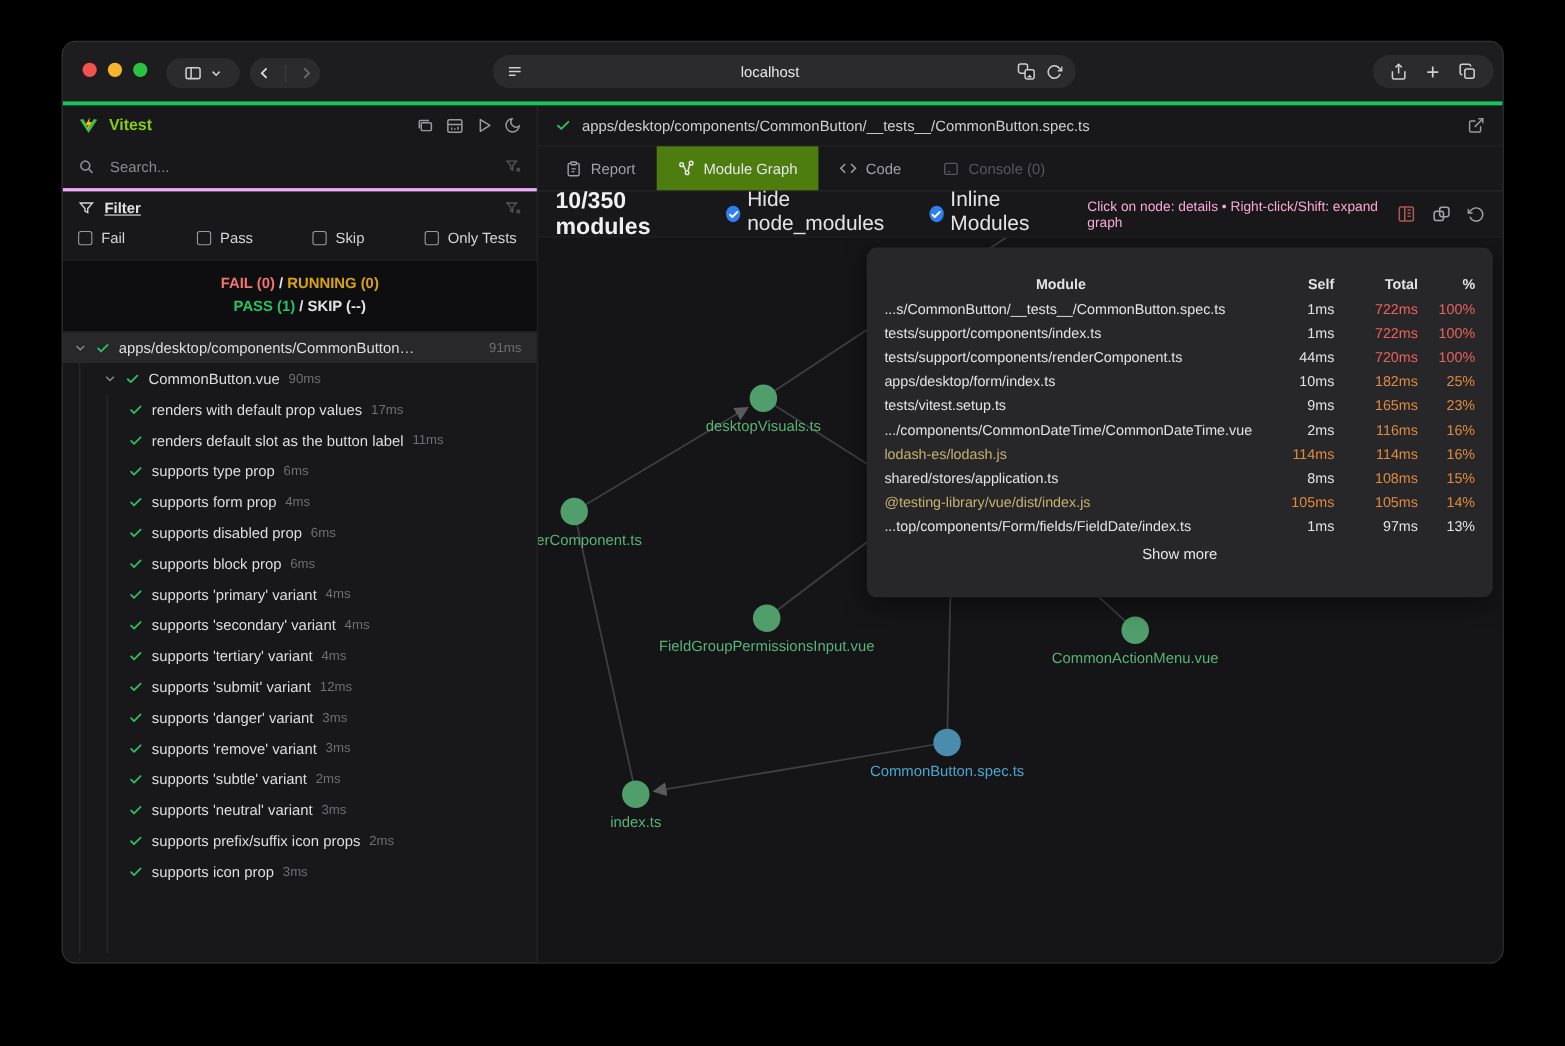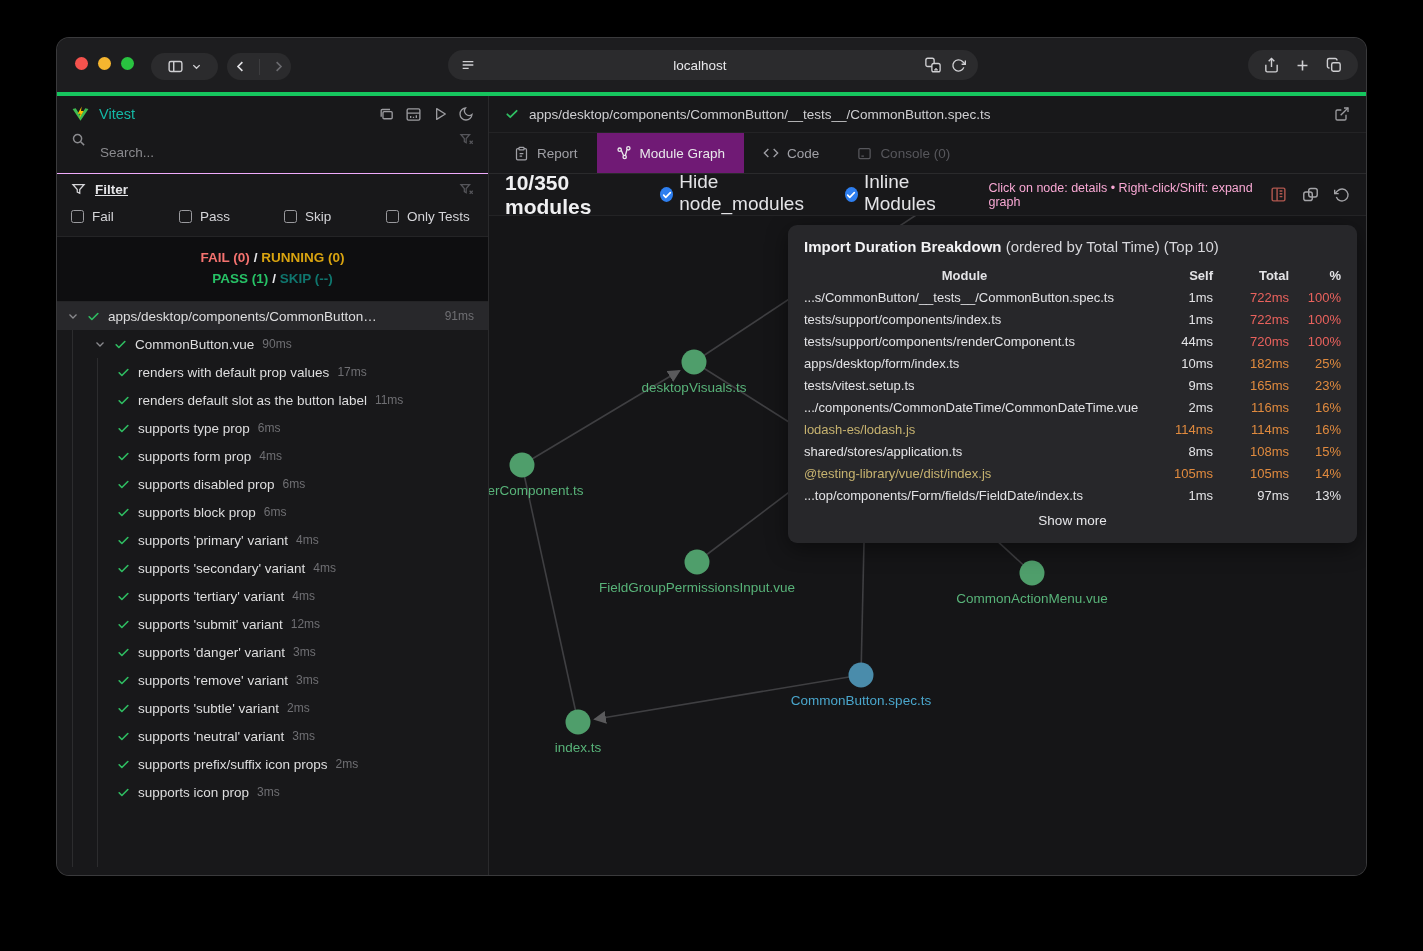--- a/index.html
+++ b/index.html
@@ -20,52 +20,52 @@
   .urltext{flex:1;text-align:center;color:#e7e7ea;font-size:13.5px;}
   .pill-rt{left:1191px;top:12px;width:110px;height:30px;border-radius:15px;justify-content:space-around;padding:0 8px;}
   .greenbar{height:4px;background:#16c55e;}
   
   .content{display:flex;height:779px;}
   .sidebar{width:432px;background:#18181a;border-right:1px solid #2a2a2c;display:flex;flex-direction:column;}
   .main{flex:1;background:#18181a;display:flex;flex-direction:column;min-width:0;}
   svg.ic{display:block;}
   
   .sb-head{height:36px;display:flex;align-items:center;padding:0 14px;gap:9px;}
-  .sb-title{color:#14b8a6;font-size:14.5px;font-weight:normal;flex:0 0 auto;}
+  .sb-title{color:#84cc16;font-size:14.5px;font-weight:bold;flex:0 0 auto;}
   .sb-actions{margin-left:auto;display:flex;gap:10px;color:#9b9b9f;align-items:center;}
-  .sb-search{height:42px;display:flex;gap:12px;padding:0 14px;border-bottom:1px solid #f0abfc;color:#8a8a8e;}
+  .sb-search{height:42px;display:flex;align-items:center;gap:12px;padding:0 14px;border-bottom:3px solid #f0abfc;color:#8a8a8e;}
   .sb-search input{flex:1;background:transparent;border:none;outline:none;color:#cfcfd2;font-size:13.5px;}
   .sb-search input::placeholder{color:#8a8a8e;}
   .sb-filter{border-bottom:1px solid #242426;padding:8px 14px 12px;}
   .filter-row{display:flex;align-items:center;gap:9px;color:#e4e4e7;text-decoration:underline;}
   .filter-label{font-size:13.5px;font-weight:bold;}
   .cbx-row{display:flex;margin-top:12px;align-items:center;}
   .cbx{display:flex;align-items:center;gap:8px;color:#d4d4d8;font-size:13.5px;}
   .cbx .box{width:13px;height:13px;border:1.5px solid #9a9a9e;border-radius:2.5px;background:transparent;}
   .cbx1{width:108px;} .cbx2{width:105px;} .cbx3{width:102px;}
   .summary{background:#0e0e10;border-bottom:1px solid #242426;padding:10px 0 12px;text-align:center;
            font-size:13.5px;font-weight:bold;line-height:21px;}
   .sep{color:#e5e5e8;font-weight:bold;}
-  .c-fail{color:#f4726f;} .c-run{color:#d9a410;} .c-pass{color:#27c266;} .c-skip{color:#0f766e;}
+  .c-fail{color:#f4726f;} .c-run{color:#d9a410;} .c-pass{color:#27c266;} .c-skip{color:#e5e5e5;}
   .tree{position:relative;flex:1;overflow:hidden;}
   .guide{position:absolute;width:1px;background:#2c2c2e;}
   .trow{height:28px;display:flex;align-items:center;gap:8px;font-size:13.5px;color:#dededf;}
   .trow .tdur{color:#6f6f73;font-size:12px;}
   .trow.file{padding-left:10px;background:#28282b;}
   .trow.suite{padding-left:37px;}
   .trow.test{padding-left:60px;}
   .trow.file .tname{max-width:272px;white-space:nowrap;overflow:hidden;text-overflow:ellipsis;}
   .trow.file .tdur{margin-left:auto;margin-right:14px;}
   
   .m-head{height:36px;display:flex;align-items:center;gap:10px;padding:0 16px;color:#cfcfd2;font-size:13.5px;}
   .m-head .path{white-space:nowrap;overflow:hidden;text-overflow:ellipsis;}
   .m-head .ext{margin-left:auto;color:#9b9b9f;}
   .tabbar{height:42px;display:flex;align-items:stretch;border-top:1px solid #232325;border-bottom:1px solid #2a2a2c;padding-left:6px;}
   .tab{display:flex;align-items:center;gap:8px;padding:0 19px;color:#a0a0a6;font-size:13.5px;cursor:pointer;}
-  .tab.active{background:#701a75;color:#e8e8eb;}
+  .tab.active{background:#4d7c0f;color:#e8e8eb;}
   .tab.disabled{color:#57575c;}
   .gtoolbar{height:42px;display:flex;align-items:center;gap:17px;padding:0 16px;border-bottom:1px solid #232325;}
   .gcount{color:#f0f0f2;font-size:21px;font-weight:bold;}
   .gchk{display:flex;align-items:center;gap:6px;font-size:19px;color:#e4e4e7;}
   .bluebox{width:15px;height:15px;border-radius:50%;background:#2e7ff0;display:flex;align-items:center;justify-content:center;}
   .u-pink{border-bottom:2px solid #e0899e;padding-bottom:2px;}
   .u-green{border-bottom:2px solid #4e9e6a;padding-bottom:2px;}
   .ghint{margin-left:auto;color:#f9a8d4;font-size:12.5px;}
   .gicons{display:flex;gap:15px;align-items:center;color:#a4a4a8;}
   
@@ -475,21 +475,20 @@
                 <circle cx="543" cy="357" r="12.5" fill="#4f9e6b" style="cursor: pointer;"></circle>
                 <text x="543" y="387" text-anchor="middle" fill="#58b379" font-size="13.5">CommonActionMenu.vue</text>
                 <circle cx="372" cy="459" r="12.5" fill="#4a8cab" style="cursor: pointer;"></circle>
                 <text x="372" y="489" text-anchor="middle" fill="#4aa6cc" font-size="13.5">CommonButton.spec.ts</text>
                 <circle cx="89" cy="506" r="12.5" fill="#4f9e6b" style="cursor: pointer;"></circle>
                 <text x="89" y="536" text-anchor="middle" fill="#58b379" font-size="13.5">index.ts</text>
               </g>
           </svg>
 
           <div class="panel">
-            <div class="p-title"><b>Import Duration Breakdown</b><span> (ordered by Total Time) (Top 10)</span></div>
             <div class="bd-table" id="bd-table">
               <div class="cell hd mod">Module</div>
               <div class="cell hd num">Self</div>
               <div class="cell hd num">Total</div>
               <div class="cell hd num">%</div>
             <div class="cell mod">...s/CommonButton/__tests__/CommonButton.spec.ts</div>
                 <div class="cell num">1ms</div>
                 <div class="cell num tone-red">722ms</div>
                 <div class="cell num tone-red">100%</div>
                 <div class="cell mod">tests/support/components/index.ts</div>

